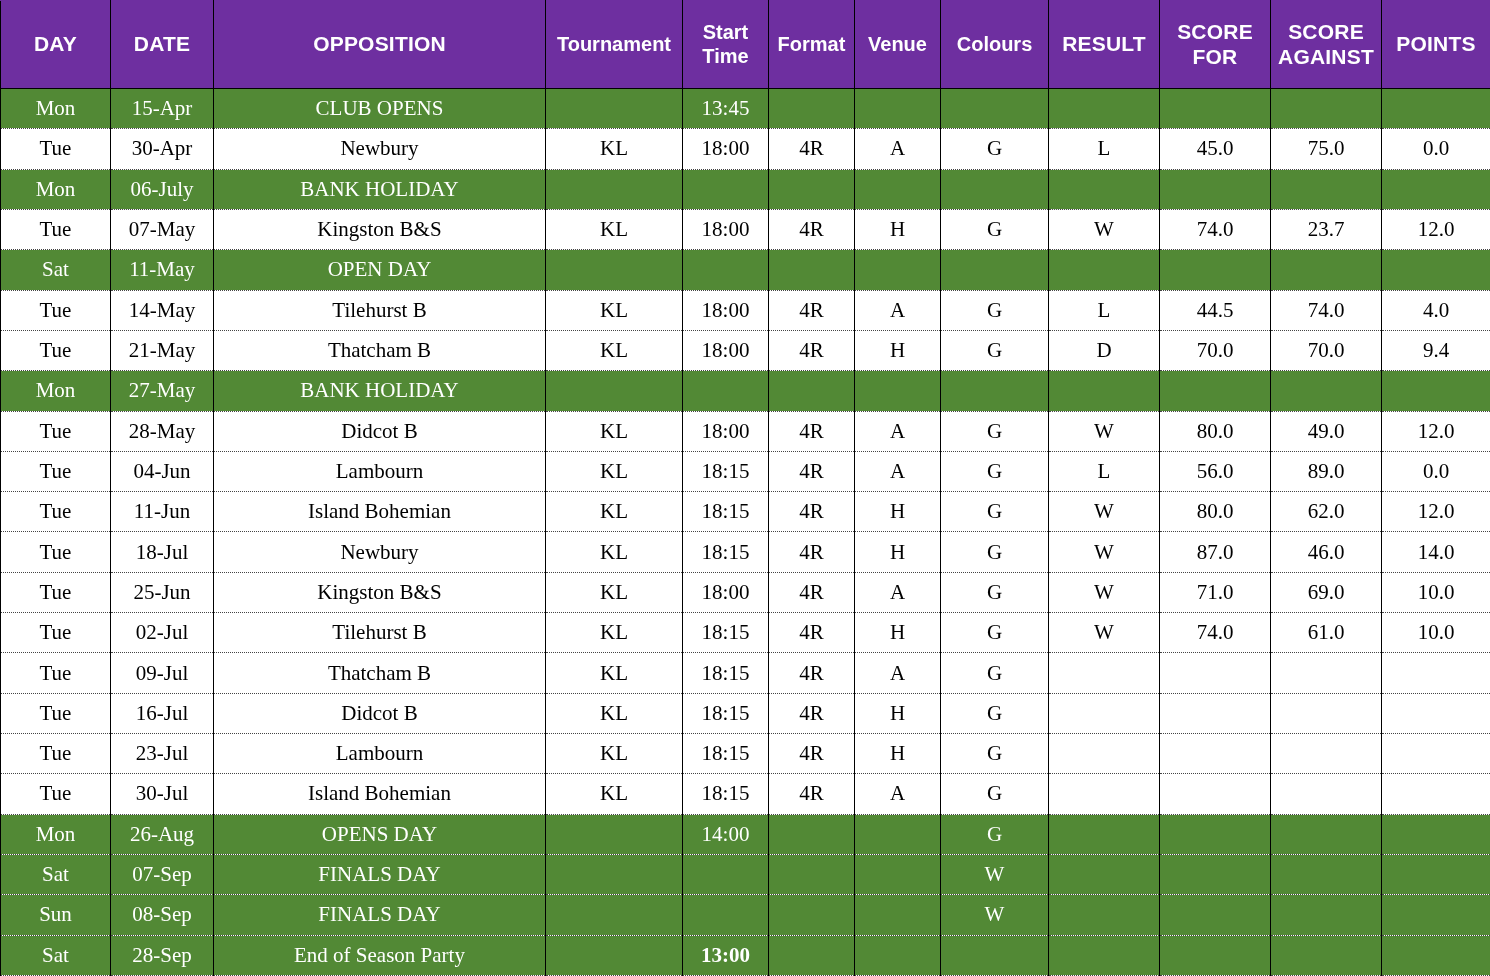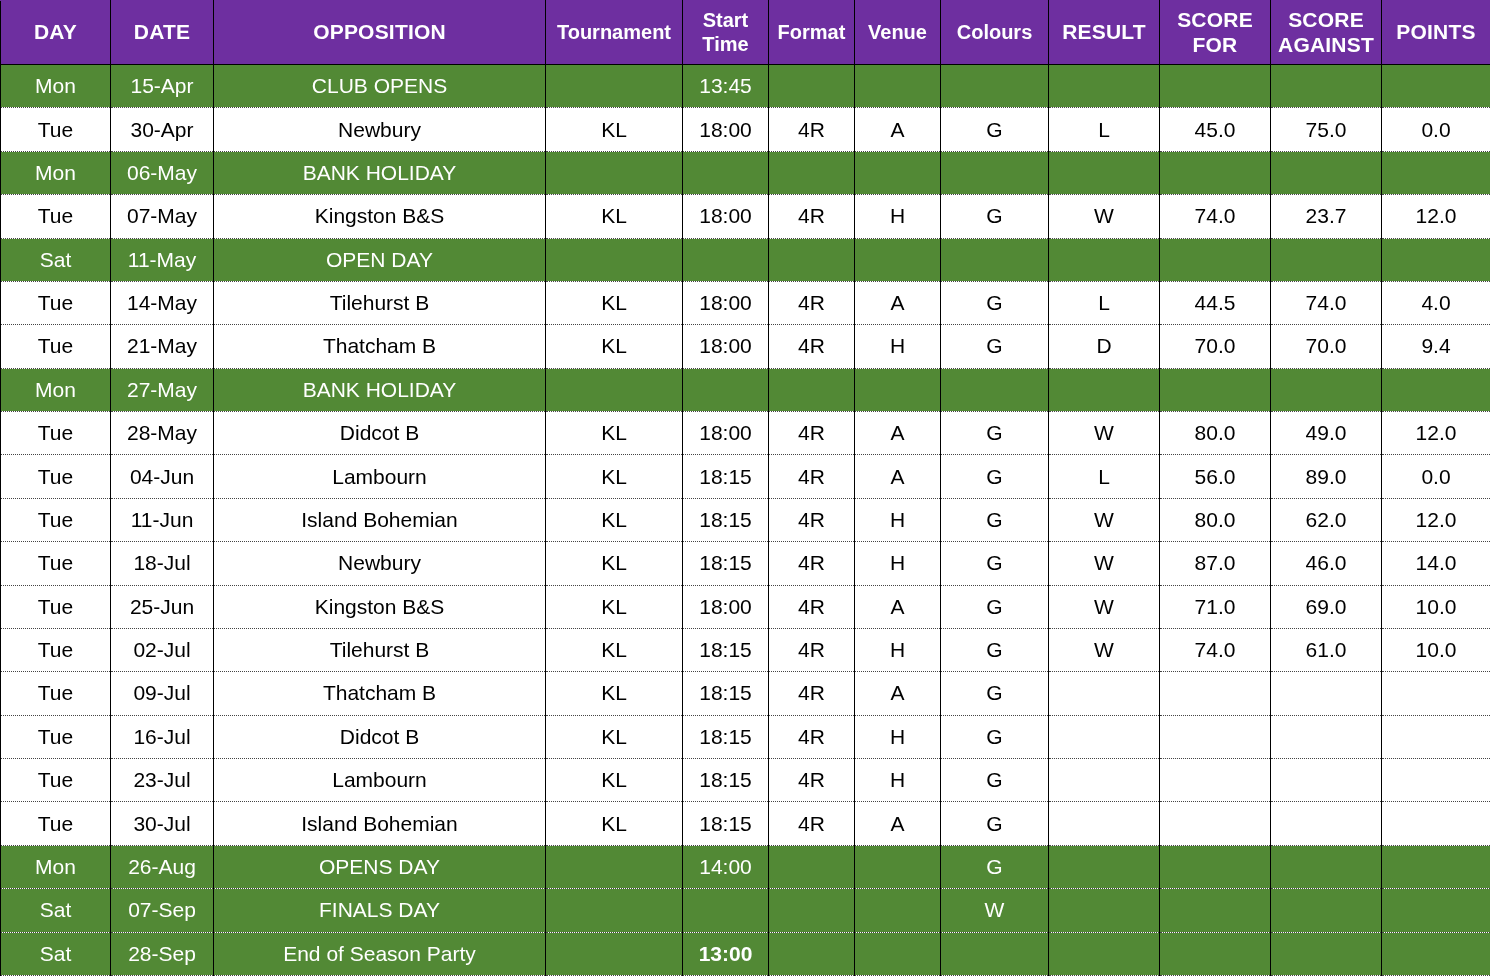--- a/index.html
+++ b/index.html
@@ -17,21 +17,21 @@
 
   #fixture-table {
     width: 1490px;
     height: 976px;
     border-collapse: collapse;
     table-layout: fixed;
   }
 
   
   #fixture-table thead tr {
-    height: 64px;
+    height: 88px;
   }
   #fixture-table thead th {
     background: #6E2FA0;
     color: #ffffff;
     font-weight: bold;
     font-size: 21px;
     line-height: 1.18;
     text-align: center;
     vertical-align: middle;
     border-left: 1px solid #000000;
@@ -43,20 +43,21 @@
     letter-spacing: 0.2px;
   }
   #fixture-table thead th.th-mixed {
     font-size: 20px;
     letter-spacing: 0;
   }
 
   
   #fixture-table tbody tr {
     height: 40px;
+    font-family: Liberation Serif, serif;
   }
   #fixture-table tbody td {
     font-size: 21px;
     text-align: center;
     vertical-align: middle;
     border-left: 1px solid #000000;
     border-right: 1px solid #000000;
     border-top: 1px dotted #444444;
     border-bottom: 1px dotted #444444;
     padding: 0 2px;
@@ -153,21 +154,21 @@
         <td>4R</td>
         <td>A</td>
         <td>G</td>
         <td>L</td>
         <td>45.0</td>
         <td>75.0</td>
         <td>0.0</td>
       </tr>
       <tr class="row-event">
         <td>Mon</td>
-        <td>06-May</td>
+        <td>06-July</td>
         <td>BANK HOLIDAY</td>
         <td></td>
         <td></td>
         <td></td>
         <td></td>
         <td></td>
         <td></td>
         <td></td>
         <td></td>
         <td></td>
@@ -404,20 +405,34 @@
         <td></td>
         <td></td>
         <td></td>
         <td>W</td>
         <td></td>
         <td></td>
         <td></td>
         <td></td>
       </tr>
       <tr class="row-event">
+        <td>Sun</td>
+        <td>08-Sep</td>
+        <td>FINALS DAY</td>
+        <td></td>
+        <td></td>
+        <td></td>
+        <td></td>
+        <td>W</td>
+        <td></td>
+        <td></td>
+        <td></td>
+        <td></td>
+      </tr>
+      <tr class="row-event">
         <td>Sat</td>
         <td>28-Sep</td>
         <td>End of Season Party</td>
         <td></td>
         <td class="cell-bold">13:00</td>
         <td></td>
         <td></td>
         <td></td>
         <td></td>
         <td></td>

